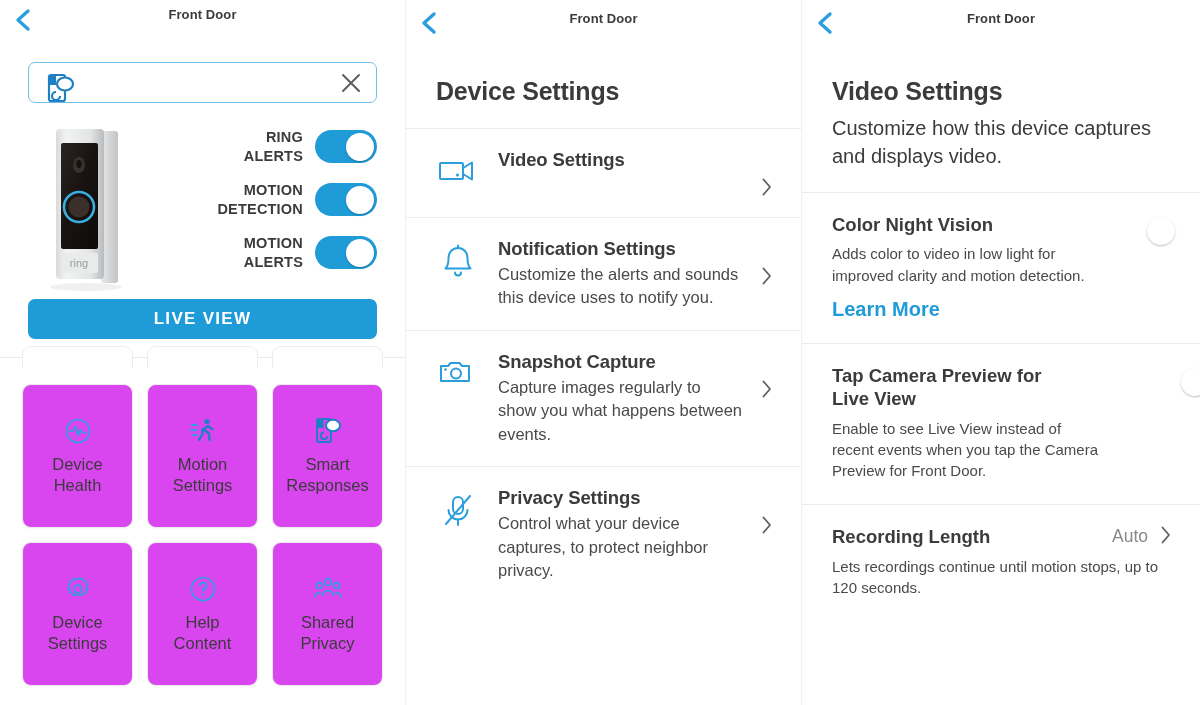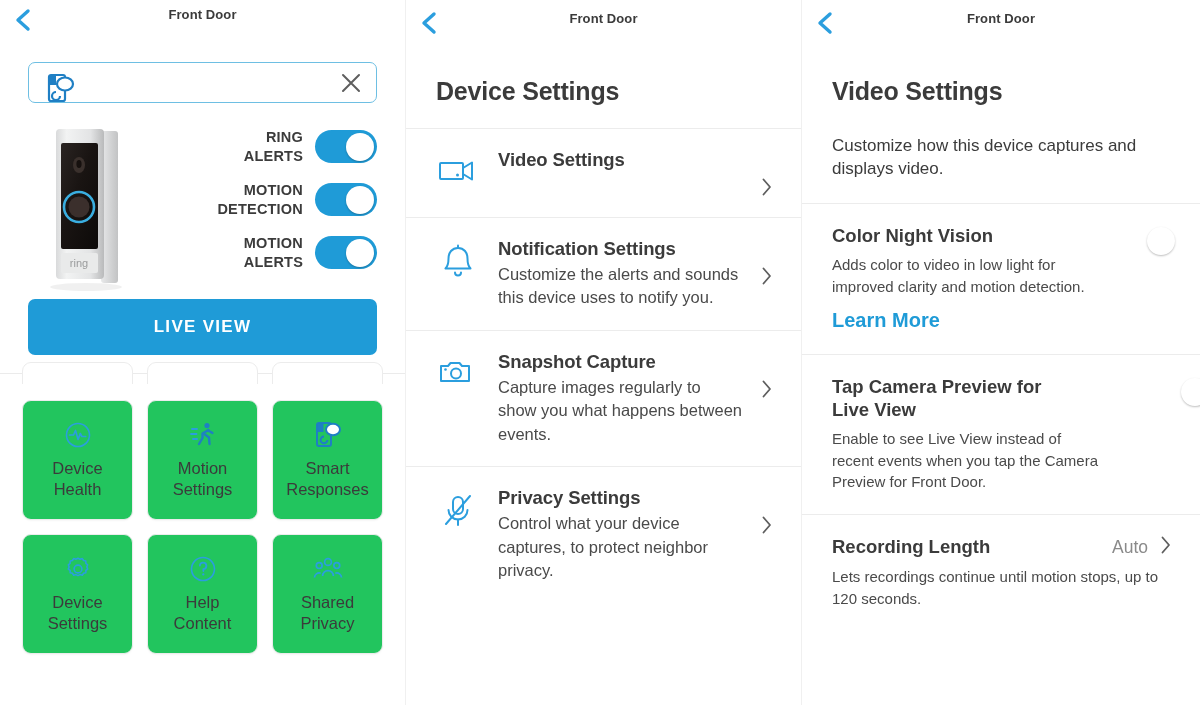--- a/index.html
+++ b/index.html
@@ -72,41 +72,41 @@
   .knob {
     position: absolute; top: 2.5px; width: 28px; height: 28px;
     border-radius: 50%; background: #fff;
     box-shadow: 0 1px 2px rgba(0,0,0,.25);
   }
   .switch.on .knob { right: 3px; }
   .switch.off .knob { left: 3px; }
 
   .live-wrap { padding: 6px 28px 0 28px; }
   .live-btn {
-    width: 100%; height: 56px; border: 0; border-radius: 7px;
+    width: 100%; height: 40px; border: 0; border-radius: 7px;
     background: #1f9bd7; color: #ffffff; font-size: 17px; font-weight: 700;
     letter-spacing: 1.3px; font-family: inherit; cursor: pointer;
   }
 
   .grid-sep { margin-top: 18px; border-top: 1px solid #ebebeb; }
   .tiles-cut {
     display: flex; gap: 14px; padding: 0 22px; margin-top: -12px; height: 22px;
     overflow: hidden;
   }
   .tile-cut {
     flex: 1; height: 120px; background: #fff; border-radius: 9px;
     border: 1px solid #ececec;
   }
   .tiles {
     display: grid; grid-template-columns: repeat(3, 1fr); gap: 14px;
     padding: 16px 22px 0 22px;
   }
   .tile {
-    background: #22c55e; border: 1px solid #ececec; border-radius: 9px;
-    height: 120px; display: flex; flex-direction: column;
+    background: #d946ef; border: 1px solid #ececec; border-radius: 9px;
+    height: 144px; display: flex; flex-direction: column;
     align-items: center; justify-content: center; gap: 9px; cursor: pointer;
     box-shadow: 0 1px 2px rgba(0,0,0,.04);
   }
   .tile-icon { height: 28px; display: flex; align-items: center; justify-content: center; }
   .tile-label {
     font-size: 16.5px; color: #3b3b3b; font-weight: 400;
     text-align: center; line-height: 1.22; white-space: pre-line;
   }
 
   
@@ -126,21 +126,21 @@
   .li-title { font-size: 18.5px; font-weight: 700; color: #3b3b3b; letter-spacing: -.1px; }
   .li-desc {
     font-size: 16.5px; color: #4a4a4a; line-height: 1.42; margin-top: 3px;
     max-width: 250px;
   }
   .li-chev { width: 22px; flex: 0 0 22px; display: flex; align-items: center; padding-top: 28px; }
 
   
   .v-head { padding: 32px 30px 0 30px; }
   .v-title { font-size: 25px; font-weight: 700; color: #3b3b3b; letter-spacing: -.2px; }
-  .v-sub { font-size: 17px; color: #3b3b3b; line-height: 1.38; margin-top: 28px; }
+  .v-sub { font-size: 20px; color: #3b3b3b; line-height: 1.38; margin-top: 9px; }
   .v-list { margin-top: 22px; }
   .v-item { padding: 20px 0 22px 30px; border-top: 1px solid #ececec; }
   .v-row { display: flex; align-items: flex-start; justify-content: space-between; gap: 4px; }
   .v-name { font-size: 18.5px; font-weight: 700; color: #3b3b3b; max-width: 230px; line-height: 1.26; }
   .v-desc { font-size: 15px; color: #4a4a4a; line-height: 1.42; margin-top: 7px; max-width: 272px; }
   .v-link { font-size: 20px; color: #1f9bd7; font-weight: 700; margin-top: 12px; display: inline-block; cursor: pointer; }
   .v-right { display: flex; align-items: center; gap: 12px; padding-right: 28px; }
   .v-value { font-size: 17.5px; color: #8a8a8a; }
   .v-switch-wrap { padding-right: 22px; padding-top: 1px; }
 </style>

